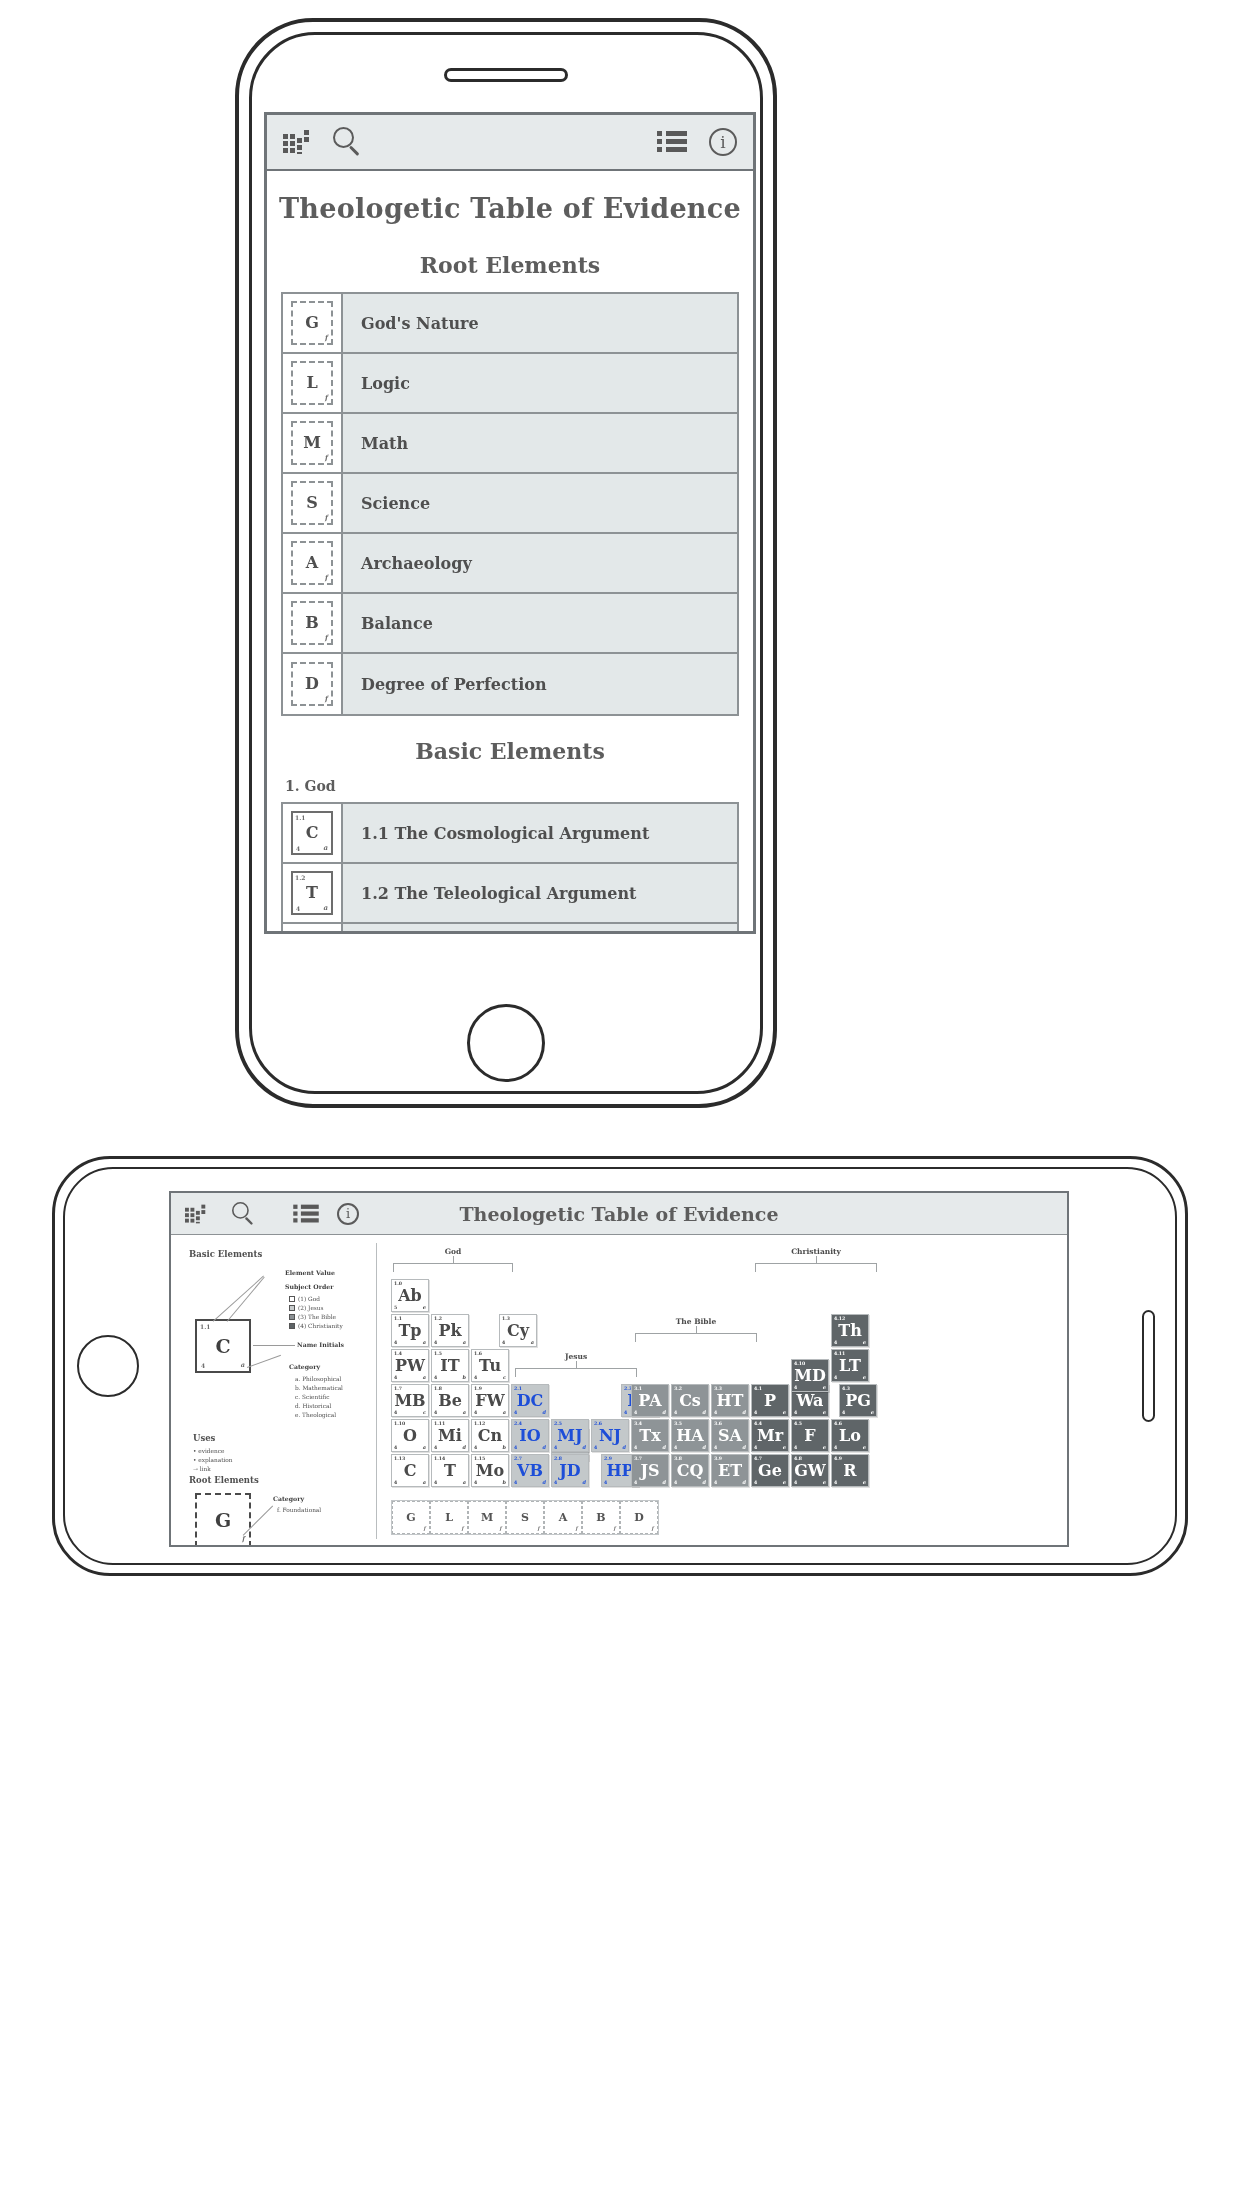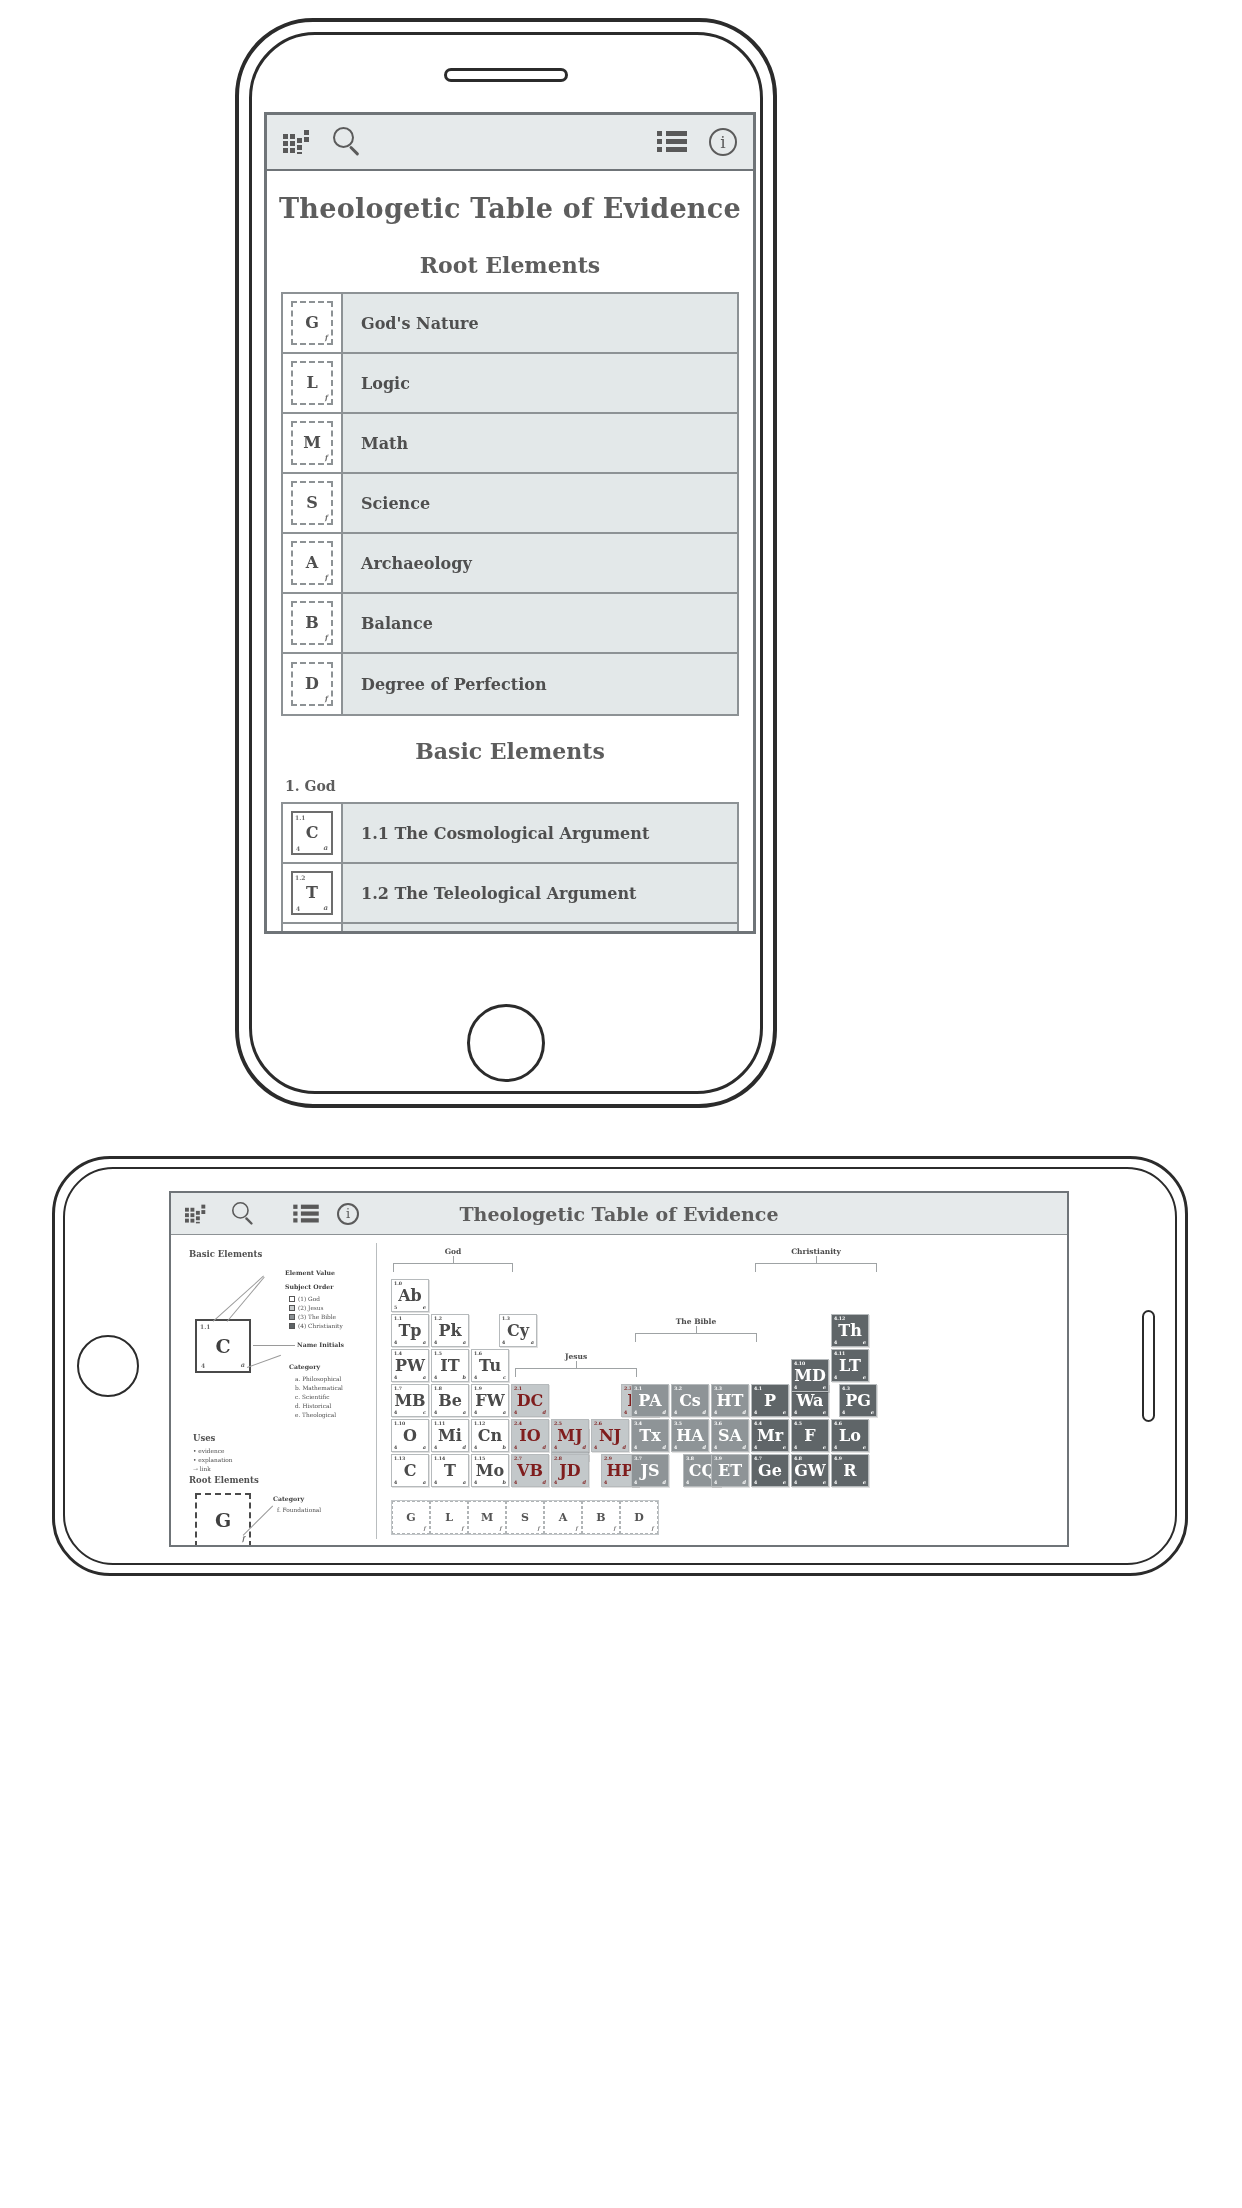--- a/index.html
+++ b/index.html
@@ -268,21 +268,21 @@
     border: 1.5px solid #b6babc;
     position: relative;
     display:flex; align-items:center; justify-content:center;
     box-shadow: 1px 1px 0 rgba(0,0,0,0.12);
   }
   .ptile .psym { font-size: 16px; font-weight: bold; line-height:1; }
   .ptile .pnum { position:absolute; left:2px; top:1px; font-size:4.6px; font-weight:bold; }
   .ptile .pbl  { position:absolute; left:2px; bottom:1px; font-size:4.6px; font-weight:bold; }
   .ptile .pbr  { position:absolute; right:2px; bottom:1px; font-size:5px; font-weight:bold; font-style:italic; }
   .ptile.v1 { background:#ffffff; color:#4a4a4a; }
-  .ptile.v2 { background:#c3c8ca; color:#7f1d1d; }
+  .ptile.v2 { background:#c3c8ca; color:#1d4ed8; }
   .ptile.v3 { background:#8e9497; color:#ffffff; }
   .ptile.v4 { background:#5f6568; color:#ffffff; }
 
   .bracket { position:absolute; }
   .bracket .bline { position:absolute; left:0; right:0; top:10px; height:1.3px; background:#9fa3a5; }
   .bracket .bl-l { position:absolute; left:0; top:10px; width:1.3px; height:9px; background:#9fa3a5; }
   .bracket .bl-r { position:absolute; right:0; top:10px; width:1.3px; height:9px; background:#9fa3a5; }
   .bracket .bl-c { position:absolute; left:50%; top:3px; width:1.3px; height:8px; background:#9fa3a5; }
   .bracket .blab {
     position:absolute; left:0; right:0; top:-6px; text-align:center;
@@ -895,21 +895,21 @@
               </div>
             </div>
             <div class="cell" style="grid-area: 6 / 7;">
               <div class="ptile v3">
                 <span class="pnum">3.7</span>
                 <span class="psym">JS</span>
                 <span class="pbl">4</span>
                 <span class="pbr">d</span>
               </div>
             </div>
-            <div class="cell" style="grid-area: 6 / 8; margin-left: 12px;">
+            <div class="cell" style="grid-area: 6 / 8;">
               <div class="ptile v3">
                 <span class="pnum">3.8</span>
                 <span class="psym">CQ</span>
                 <span class="pbl">4</span>
                 <span class="pbr">d</span>
               </div>
             </div>
             <div class="cell" style="grid-area: 6 / 9;">
               <div class="ptile v3">
                 <span class="pnum">3.9</span>

